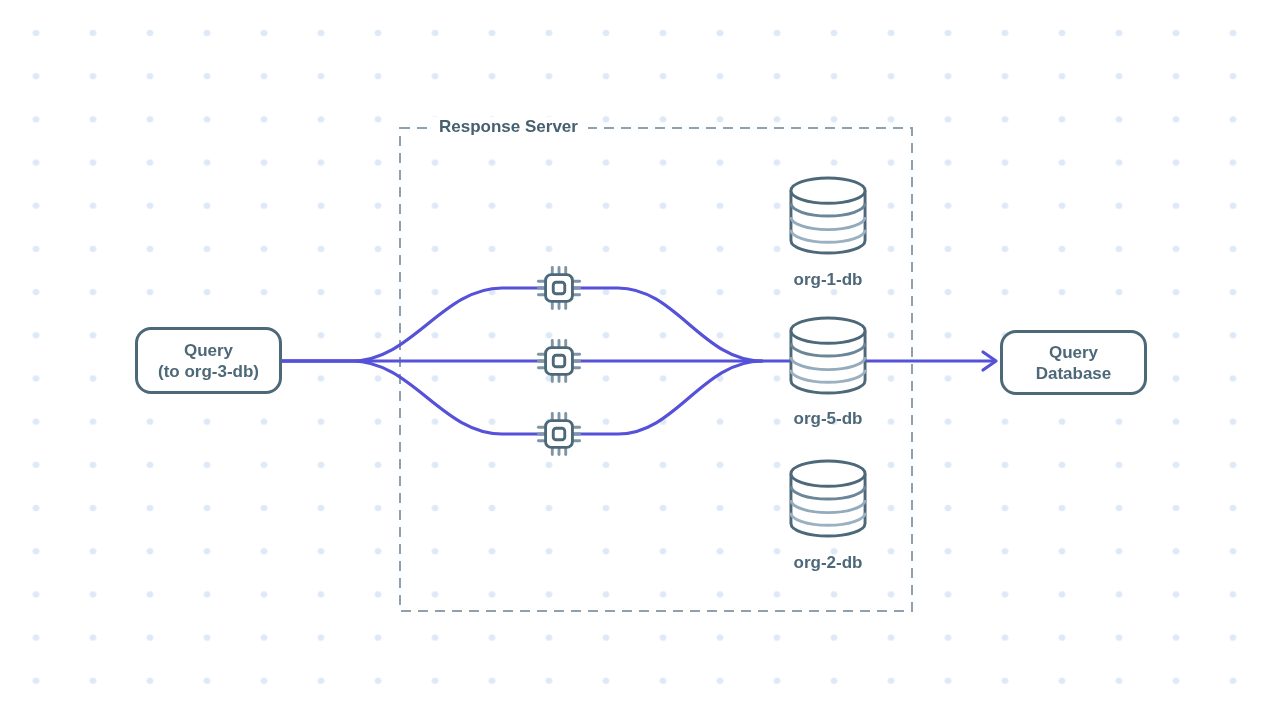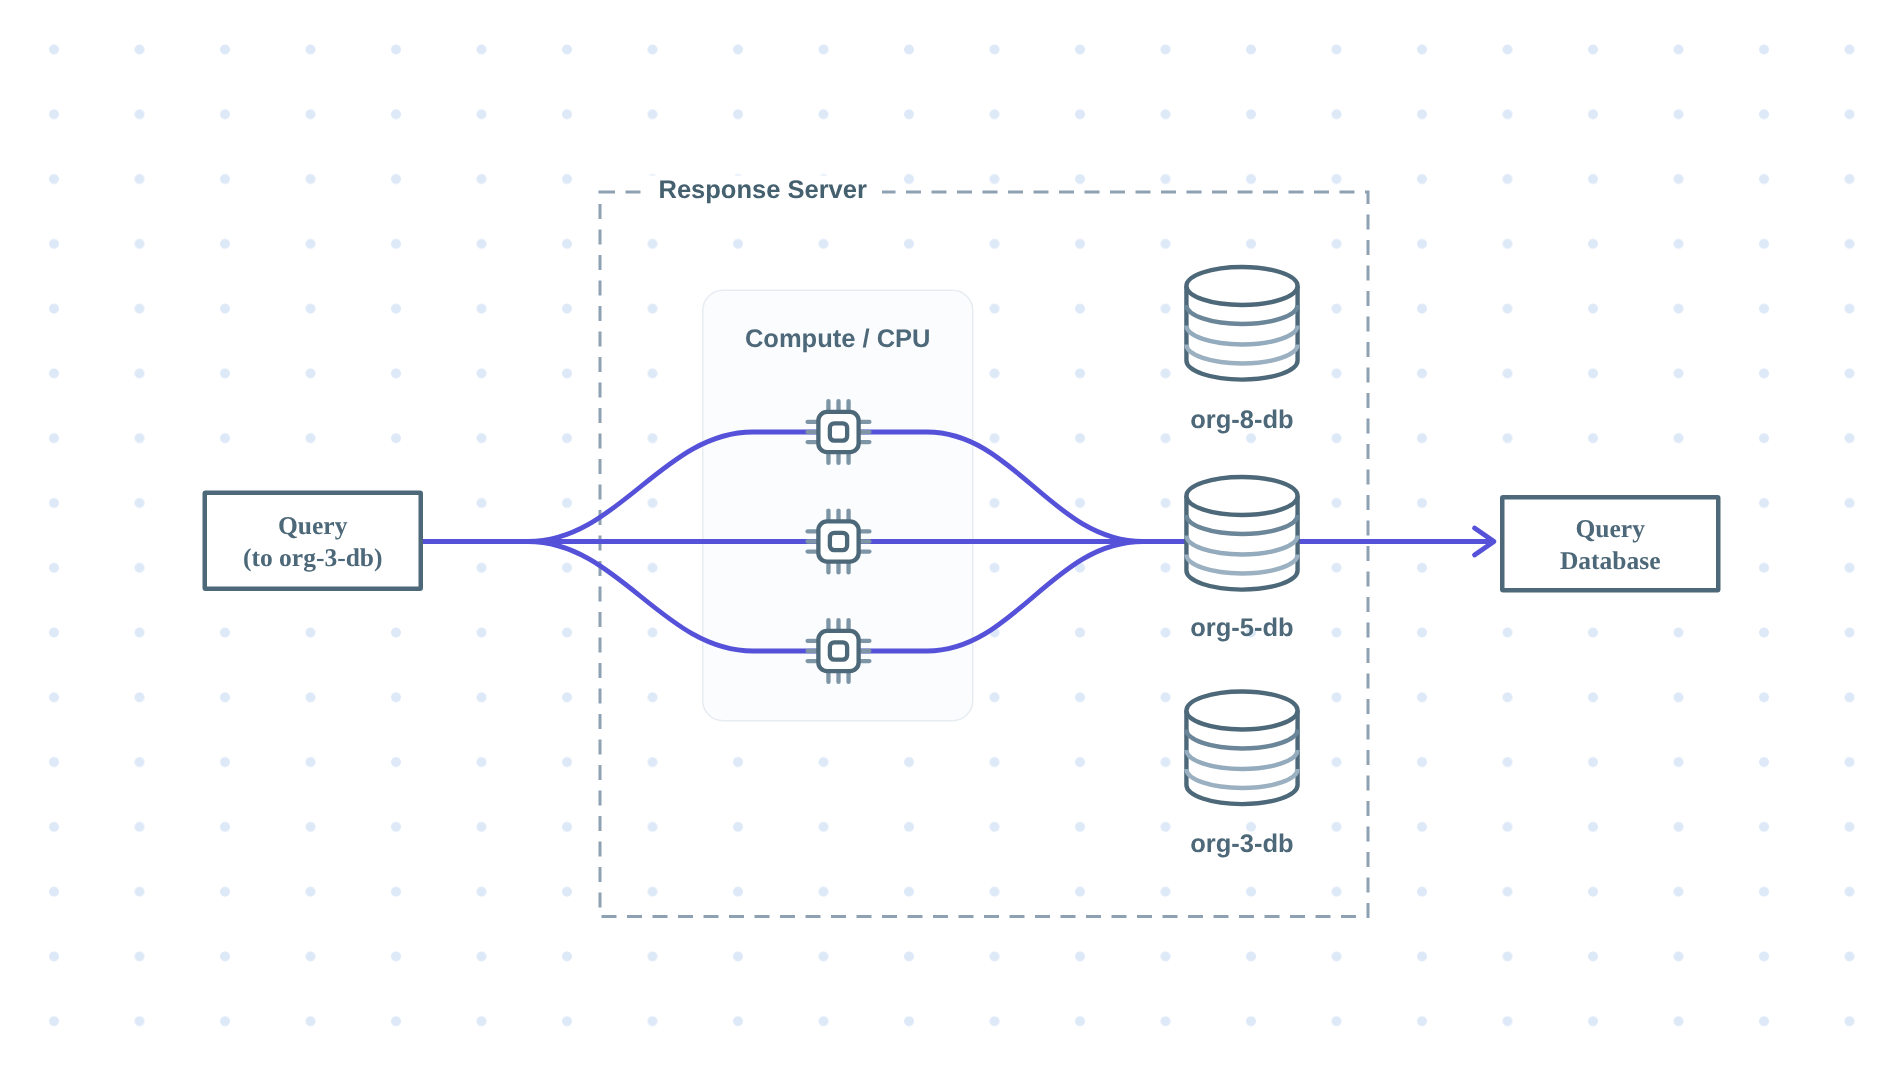--- a/index.html
+++ b/index.html
@@ -20,32 +20,31 @@
   .wires {
     position: absolute;
     left: 0; top: 0;
     width: 1269px; height: 714px;
     pointer-events: none;
   }
   .node-box {
     position: absolute;
     background: #ffffff;
     border: 3px solid #4d6878;
-    border-radius: 2px;
+    border-radius: 16px;
     display: flex;
     flex-direction: column;
     align-items: center;
     justify-content: center;
     color: #4d6878;
     font-size: 17px;
     font-weight: 700;
     line-height: 21px;
     text-align: center;
     box-sizing: border-box;
-    font-family: Liberation Serif, serif;
   }
   .query-box   { left: 135px; top: 327px; width: 147px; height: 67px; }
   .response-box{ left: 1000px; top: 330px; width: 147px; height: 65px; }
 
   .compute-box {
     position: absolute;
     left: 468px; top: 193px;
     width: 181px; height: 288px;
     background: #fbfcfe;
     border: 1.5px solid #e7ecf1;
@@ -98,23 +97,20 @@
   }
   .db1-label { top: 269px; }
   .db2-label { top: 408px; }
   .db3-label { top: 552px; }
 </style>
 </head>
 <body>
 
 <div class="canvas">
 
-  <div class="compute-box">
-    <div class="compute-title">Compute / CPU</div>
-  </div>
 
   <svg class="wires" viewBox="0 0 1269 714">
     <rect x="400" y="128" width="512" height="483" fill="none" stroke="#8ea1b2" stroke-width="2" stroke-dasharray="10 7"></rect>
     <g fill="none" stroke="#5551d8" stroke-width="3.2" stroke-linecap="round" stroke-linejoin="round">
       <path d="M282 361 H352 C412 361 442 288 502 288 H618 C676 288 702 361 762 361"></path>
       <path d="M282 361 H994"></path>
       <path d="M282 361 H352 C412 361 442 434 502 434 H618 C676 434 702 361 762 361"></path>
       <path d="M983 352 L996 361 L983 370"></path>
     </g>
   </svg>
@@ -184,21 +180,21 @@
 
   <div class="db-icon db1-icon">
     <svg viewBox="0 0 80 82" width="78" height="80">
       <path d="M2 15 V66 A38 13 0 0 0 78 66 V15" fill="#ffffff" stroke="#4d6878" stroke-width="3"></path>
       <path d="M2 28 A38 13 0 0 0 78 28" fill="none" stroke="#6b8698" stroke-width="3"></path>
       <path d="M2 42 A38 13 0 0 0 78 42" fill="none" stroke="#93abbc" stroke-width="3"></path>
       <path d="M2 55 A38 13 0 0 0 78 55" fill="none" stroke="#9bb1c1" stroke-width="3"></path>
       <ellipse cx="40" cy="15" rx="38" ry="13" fill="#ffffff" stroke="#4d6878" stroke-width="3"></ellipse>
     </svg>
   </div>
-  <div class="db-label db1-label">org-8-db</div>
+  <div class="db-label db1-label">org-1-db</div>
 
   <div class="db-icon db2-icon">
     <svg viewBox="0 0 80 82" width="78" height="80">
       <path d="M2 15 V66 A38 13 0 0 0 78 66 V15" fill="#ffffff" stroke="#4d6878" stroke-width="3"></path>
       <path d="M2 28 A38 13 0 0 0 78 28" fill="none" stroke="#6b8698" stroke-width="3"></path>
       <path d="M2 42 A38 13 0 0 0 78 42" fill="none" stroke="#93abbc" stroke-width="3"></path>
       <path d="M2 55 A38 13 0 0 0 78 55" fill="none" stroke="#9bb1c1" stroke-width="3"></path>
       <ellipse cx="40" cy="15" rx="38" ry="13" fill="#ffffff" stroke="#4d6878" stroke-width="3"></ellipse>
     </svg>
   </div>
@@ -206,21 +202,21 @@
 
   <div class="db-icon db3-icon">
     <svg viewBox="0 0 80 82" width="78" height="80">
       <path d="M2 15 V66 A38 13 0 0 0 78 66 V15" fill="#ffffff" stroke="#4d6878" stroke-width="3"></path>
       <path d="M2 28 A38 13 0 0 0 78 28" fill="none" stroke="#6b8698" stroke-width="3"></path>
       <path d="M2 42 A38 13 0 0 0 78 42" fill="none" stroke="#93abbc" stroke-width="3"></path>
       <path d="M2 55 A38 13 0 0 0 78 55" fill="none" stroke="#9bb1c1" stroke-width="3"></path>
       <ellipse cx="40" cy="15" rx="38" ry="13" fill="#ffffff" stroke="#4d6878" stroke-width="3"></ellipse>
     </svg>
   </div>
-  <div class="db-label db3-label">org-3-db</div>
+  <div class="db-label db3-label">org-2-db</div>
 
   <div class="node-box query-box">
     <span>Query</span>
     <span>(to org-3-db)</span>
   </div>
 
   <div class="node-box response-box">
     <span>Query</span>
     <span>Database</span>
   </div>

